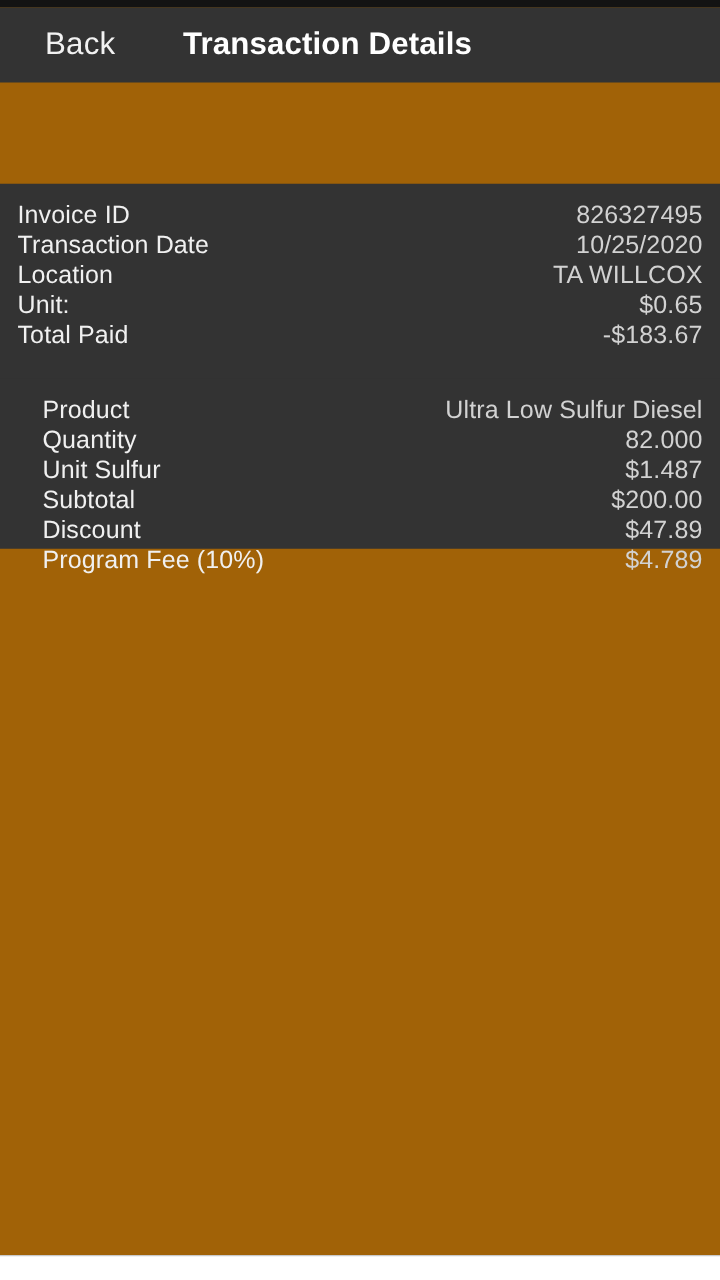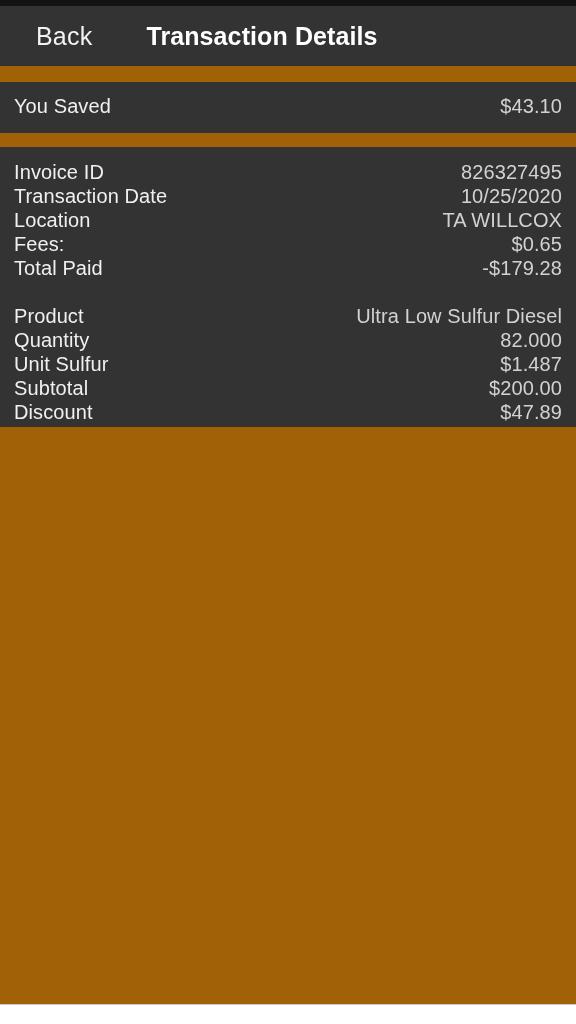--- a/index.html
+++ b/index.html
@@ -62,21 +62,21 @@
   
   .card {
     position: absolute;
     left: 0;
     width: 576px;
     background: #333333;
     box-sizing: border-box;
   }
   #card-savings { top: 82px;  height: 51px; }
   #card-details { top: 147px; height: 172px; }
-  #card-product { top: 291px; height: 136px; }
+  #card-product { top: 303px; height: 136px; padding-left: 20px; }
 
   .rows {
     padding: 0 14px;
     padding-top: 13px;
   }
   #card-savings .rows { padding-top: 12px; }
 
   .row {
     display: flex;
     align-items: baseline;
@@ -114,50 +114,42 @@
 
 <div id="phone">
 
   <div class="top-strip"></div>
 
   <div class="navbar">
     <div class="nav-back">Back</div>
     <div class="nav-title">Transaction Details</div>
   </div>
 
-  <div class="card" id="card-savings">
-    <div class="rows">
-        <div class="row">
-          <span class="row-label">You Saved</span>
-          <span class="row-value">$43.10</span>
-        </div>
-      </div>
-  </div>
 
   <div class="card" id="card-details">
     <div class="rows">
         <div class="row">
           <span class="row-label">Invoice ID</span>
           <span class="row-value">826327495</span>
         </div>
         <div class="row">
           <span class="row-label">Transaction Date</span>
           <span class="row-value">10/25/2020</span>
         </div>
         <div class="row">
           <span class="row-label">Location</span>
           <span class="row-value">TA WILLCOX</span>
         </div>
         <div class="row">
-          <span class="row-label">Fees:</span>
+          <span class="row-label">Unit:</span>
           <span class="row-value">$0.65</span>
         </div>
         <div class="row">
           <span class="row-label">Total Paid</span>
-          <span class="row-value">-$179.28</span>
+          <span class="row-value">-$183.67</span>
         </div>
       </div>
   </div>
 
   <div class="card" id="card-product">
     <div class="rows">
         <div class="row">
           <span class="row-label">Product</span>
           <span class="row-value">Ultra Low Sulfur Diesel</span>
         </div>
@@ -170,18 +162,22 @@
           <span class="row-value">$1.487</span>
         </div>
         <div class="row">
           <span class="row-label">Subtotal</span>
           <span class="row-value">$200.00</span>
         </div>
         <div class="row">
           <span class="row-label">Discount</span>
           <span class="row-value">$47.89</span>
         </div>
+        <div class="row">
+          <span class="row-label">Program Fee (10%)</span>
+          <span class="row-value">$4.789</span>
+        </div>
       </div>
   </div>
 
   <div class="bottom-strip"></div>
 
 </div>
 
 </body></html>

